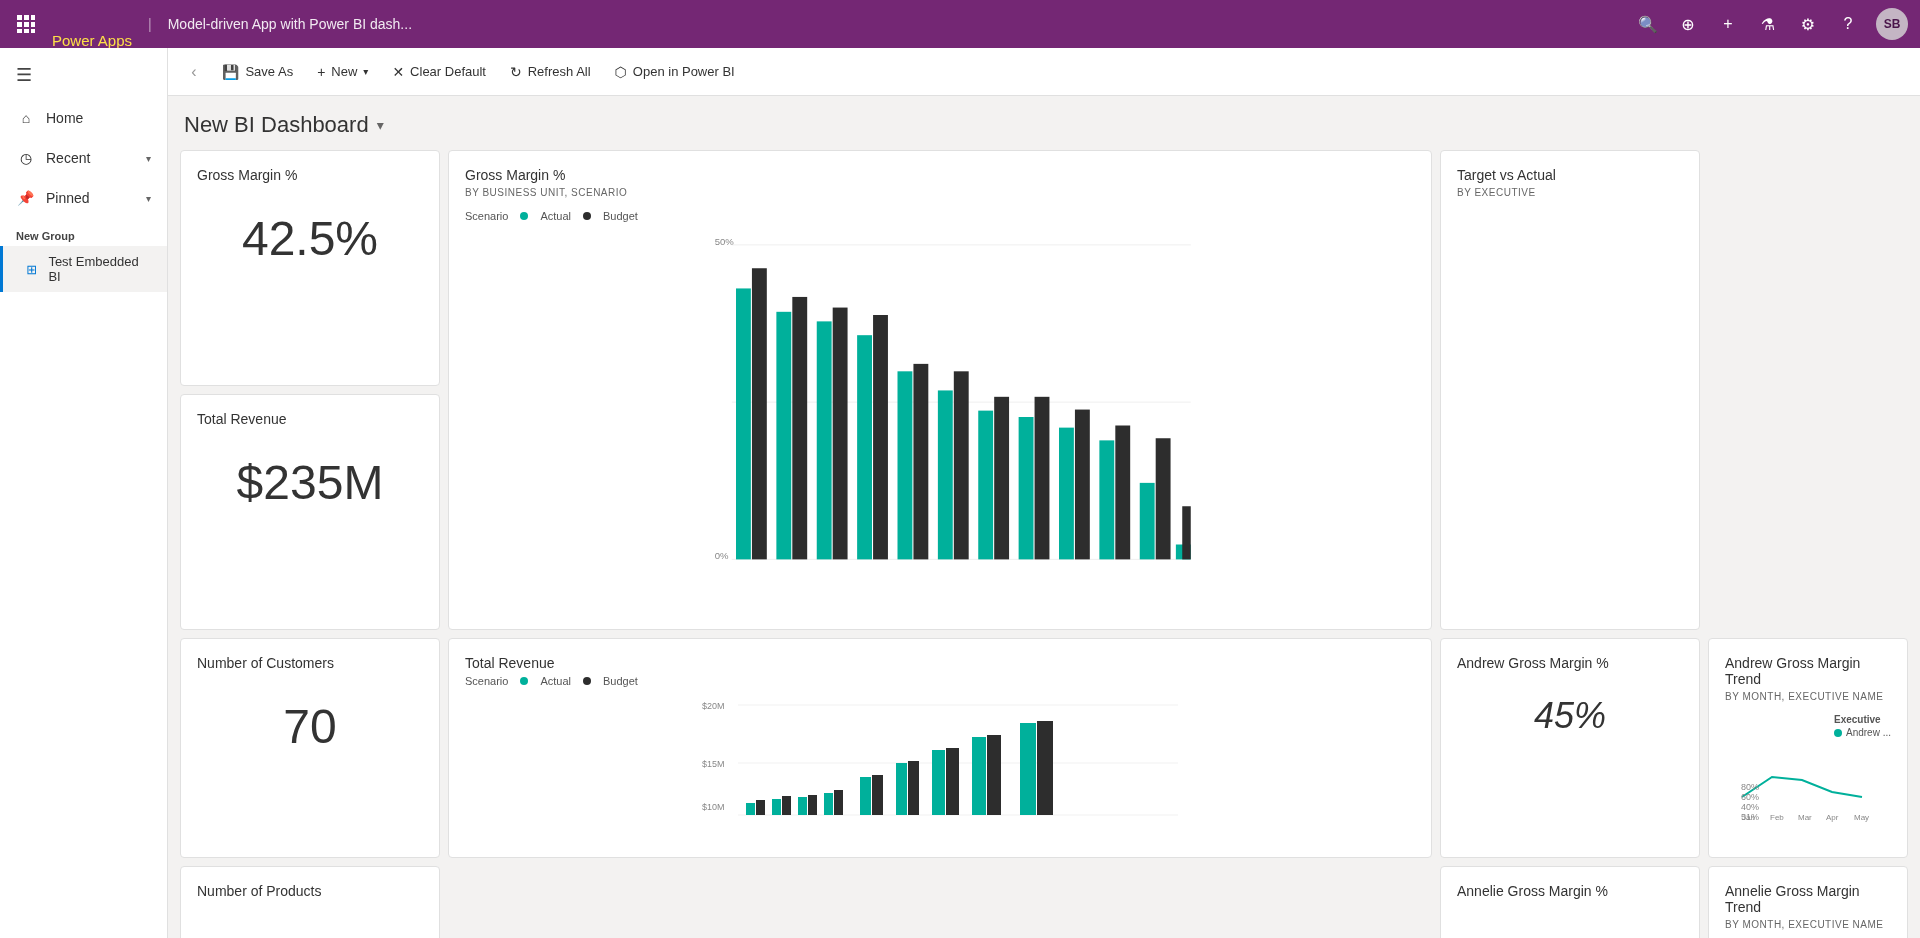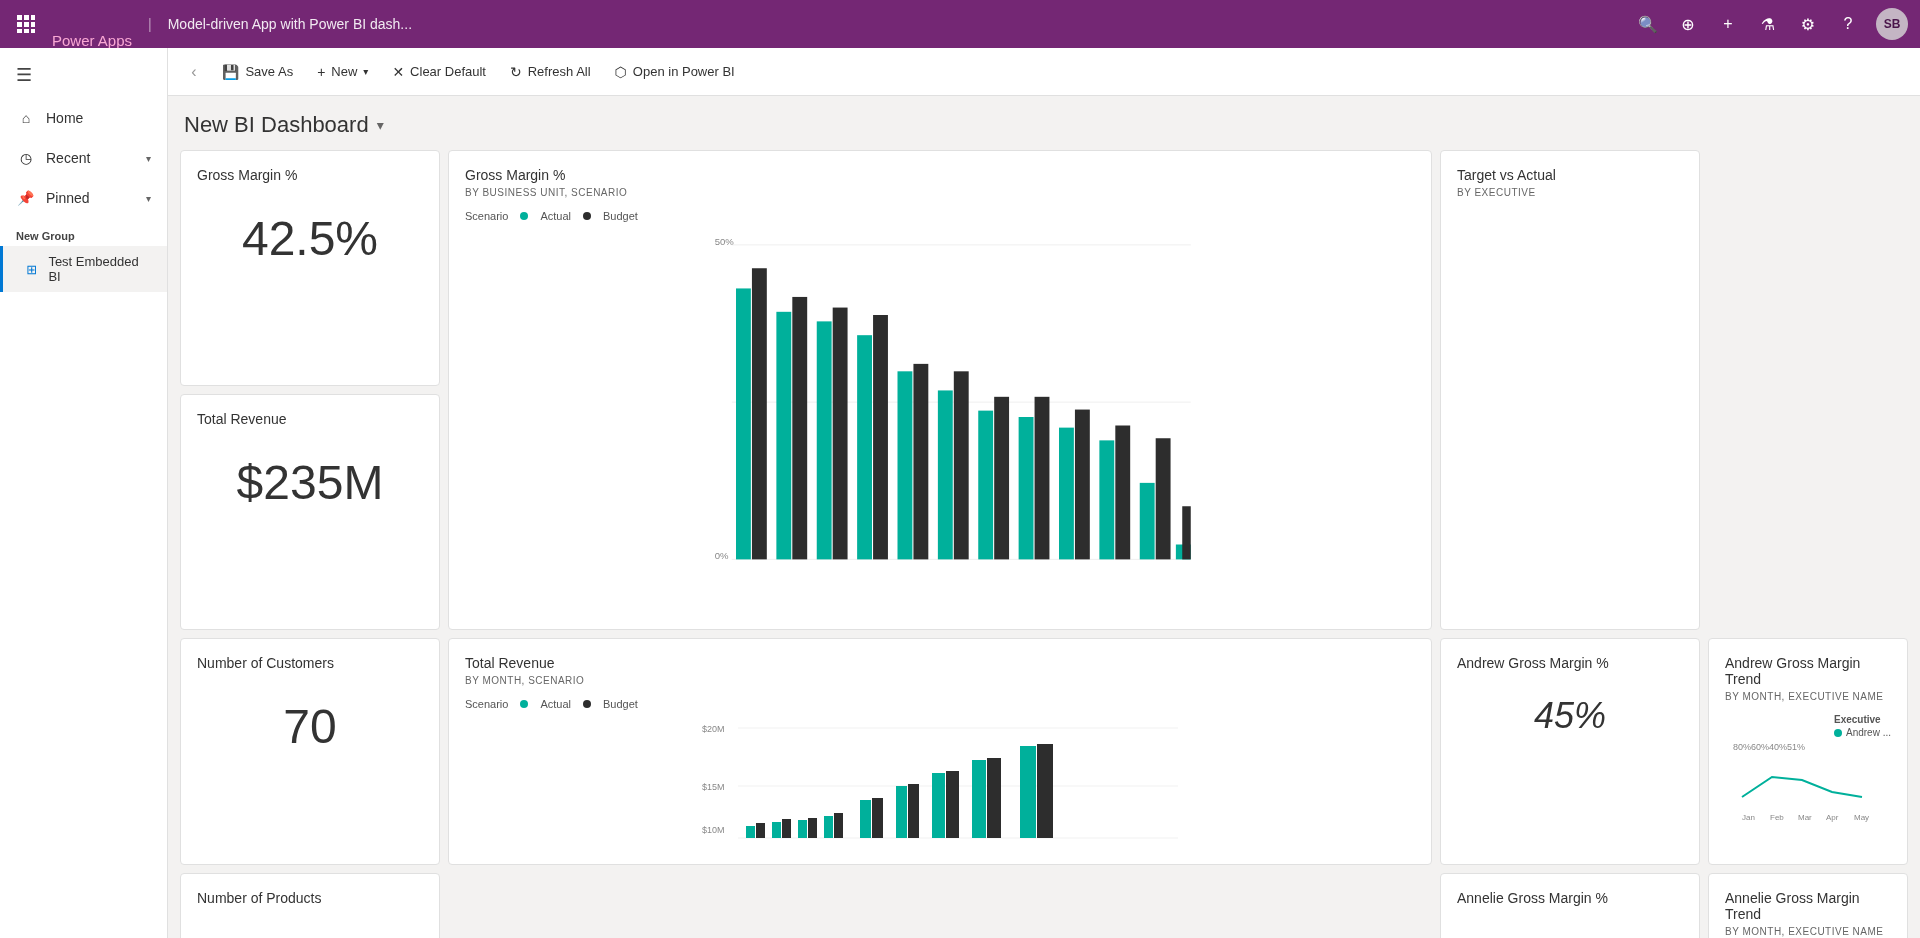--- a/index.html
+++ b/index.html
@@ -11,21 +11,21 @@
       height: 48px;
       display: flex;
       align-items: center;
       padding: 0 12px;
       color: white;
       flex-shrink: 0;
     }
     .top-nav-grid { display: flex; align-items: center; flex: 1; gap: 12px; }
     .nav-waffle { width: 28px; height: 28px; display: flex; align-items: center; justify-content: center; cursor: pointer; }
     .nav-waffle svg { width: 18px; height: 18px; fill: white; }
-    .nav-app-name { font-size: 15px; font-weight: 400; color: #f9a8d4; margin-top: 32px; }
+    .nav-app-name { font-size: 15px; font-weight: 400; color: #fde047; margin-top: 32px; }
     .nav-separator { color: rgba(255,255,255,0.5); font-size: 14px; margin: 0 4px; }
     .nav-title { font-size: 14px; color: rgba(255,255,255,0.9); }
     .nav-right { display: flex; align-items: center; gap: 16px; margin-left: auto; }
     .nav-icon { width: 24px; height: 24px; display: flex; align-items: center; justify-content: center; color: white; font-size: 16px; cursor: pointer; }
     .nav-avatar { width: 32px; height: 32px; border-radius: 50%; background: #c4b5c4; display: flex; align-items: center; justify-content: center; font-size: 12px; font-weight: 600; color: #4a154b; cursor: pointer; }
 
     
     .main-layout { display: flex; flex: 1; overflow: hidden; }
 
     
@@ -319,21 +319,20 @@
           <div class="tile-big-value">$235M</div>
         </div>
 
         <div class="tile" style="grid-column:1; grid-row:3;">
           <div class="tile-title">Number of Customers</div>
           <div class="tile-big-value">70</div>
         </div>
 
         <div class="tile" style="grid-column:2; grid-row:3; min-height:220px;">
           <div class="tile-title">Total Revenue</div>
-          <div class="tile-subtitle">BY MONTH, SCENARIO</div>
           <div class="chart-legend">
             <span style="color:#555; font-size:11px;">Scenario</span>
             <span class="legend-dot" style="background:#00b09b;"></span>
             <span style="font-size:11px;">Actual</span>
             <span class="legend-dot" style="background:#2d2d2d;"></span>
             <span style="font-size:11px;">Budget</span>
           </div>
           <div style="position:relative; height:130px;">
             <svg viewBox="0 0 480 130" width="100%" height="100%">
               <text x="2" y="14" font-size="9" fill="#888">$20M</text>
@@ -377,21 +376,21 @@
             <div></div>
             <div style="font-size:10px; color:#555;">
               <div style="font-weight:600; margin-bottom:2px;">Executive</div>
               <div style="display:flex; align-items:center; gap:4px;">
                 <span style="width:8px; height:8px; border-radius:50%; background:#00b09b; display:inline-block;"></span>
                 <span>Andrew ...</span>
               </div>
             </div>
           </div>
           <div style="position:relative; height:80px;">
-            <div style="position:absolute; left:8px; top:0; height:100%; display:flex; flex-direction:row; justify-content:space-between; font-size:9px; color:#888; width:28px;">
+            <div style="position:absolute; left:16px; top:0; height:100%; display:flex; flex-direction:column; justify-content:flex-end; font-size:9px; color:#888; width:28px;">
               <span>80%</span>
               <span>60%</span>
               <span>40%</span>
               <span>51%</span>
             </div>
             <svg viewBox="0 0 160 80" width="100%" height="80" style="margin-left:4px;">
               <polyline points="10,55 40,35 70,38 100,50 130,55" fill="none" stroke="#00b09b" stroke-width="2"></polyline>
               <text x="10" y="78" font-size="8" fill="#888">Jan</text>
               <text x="38" y="78" font-size="8" fill="#888">Feb</text>
               <text x="66" y="78" font-size="8" fill="#888">Mar</text>

